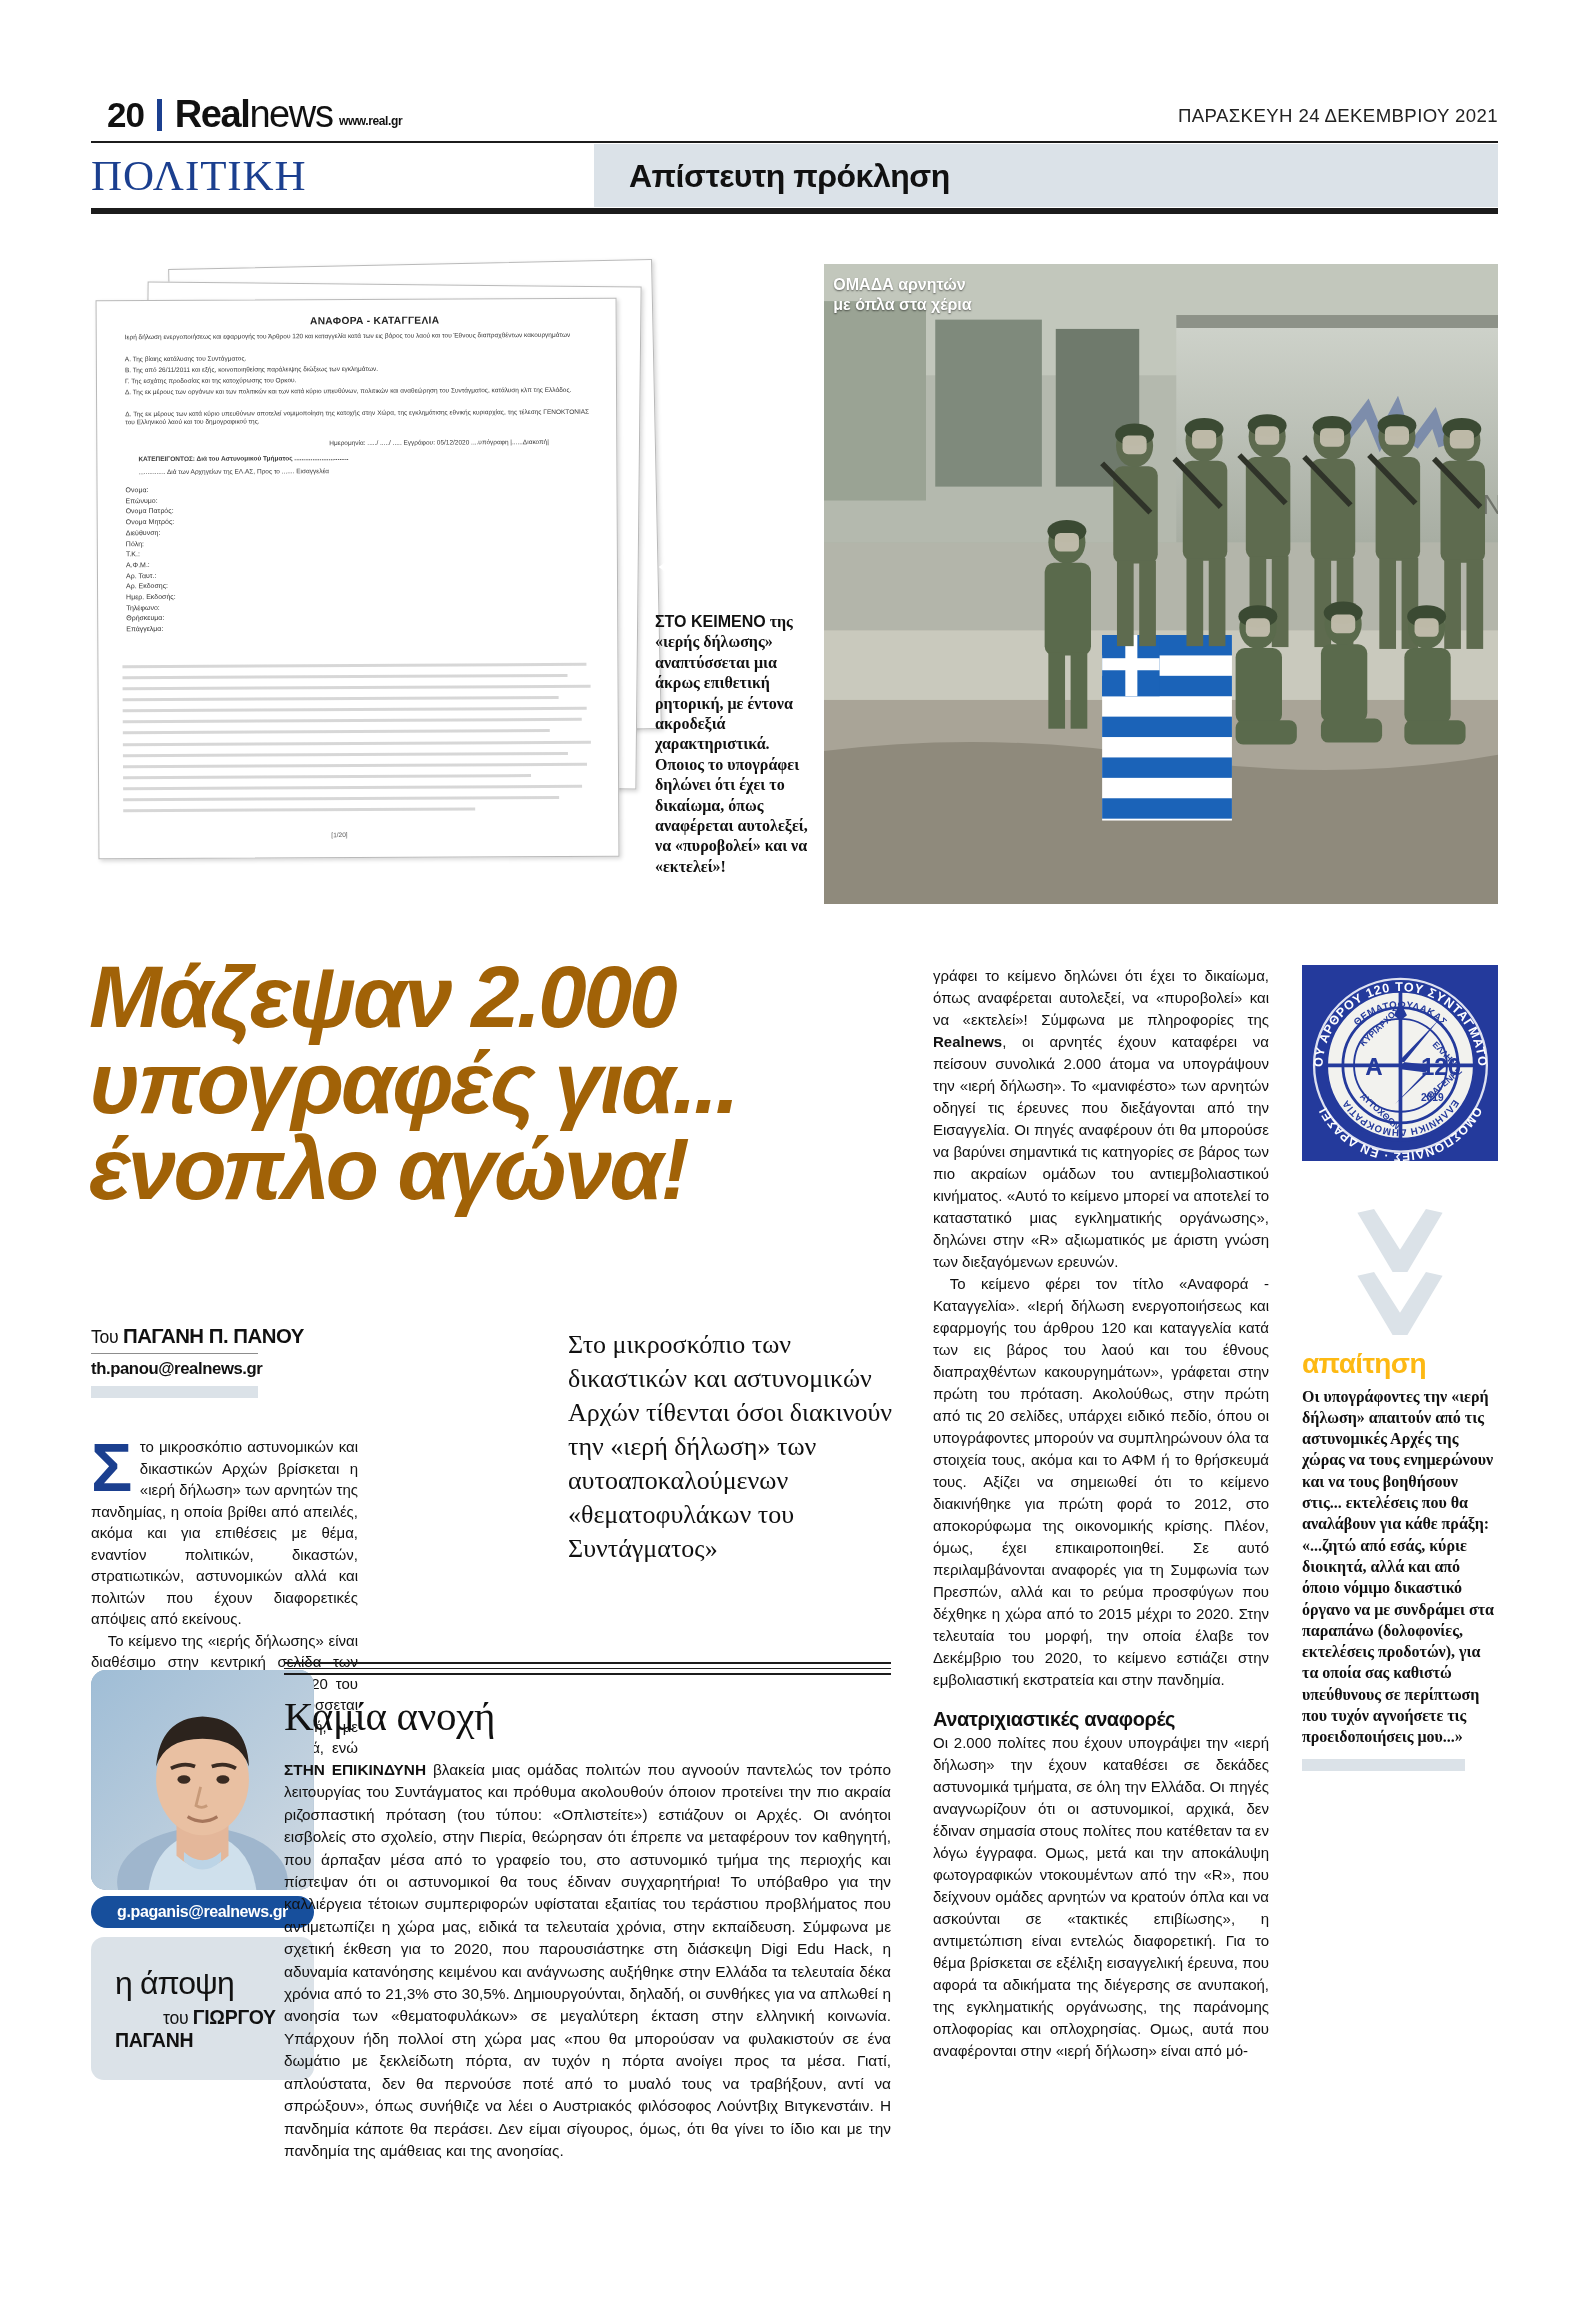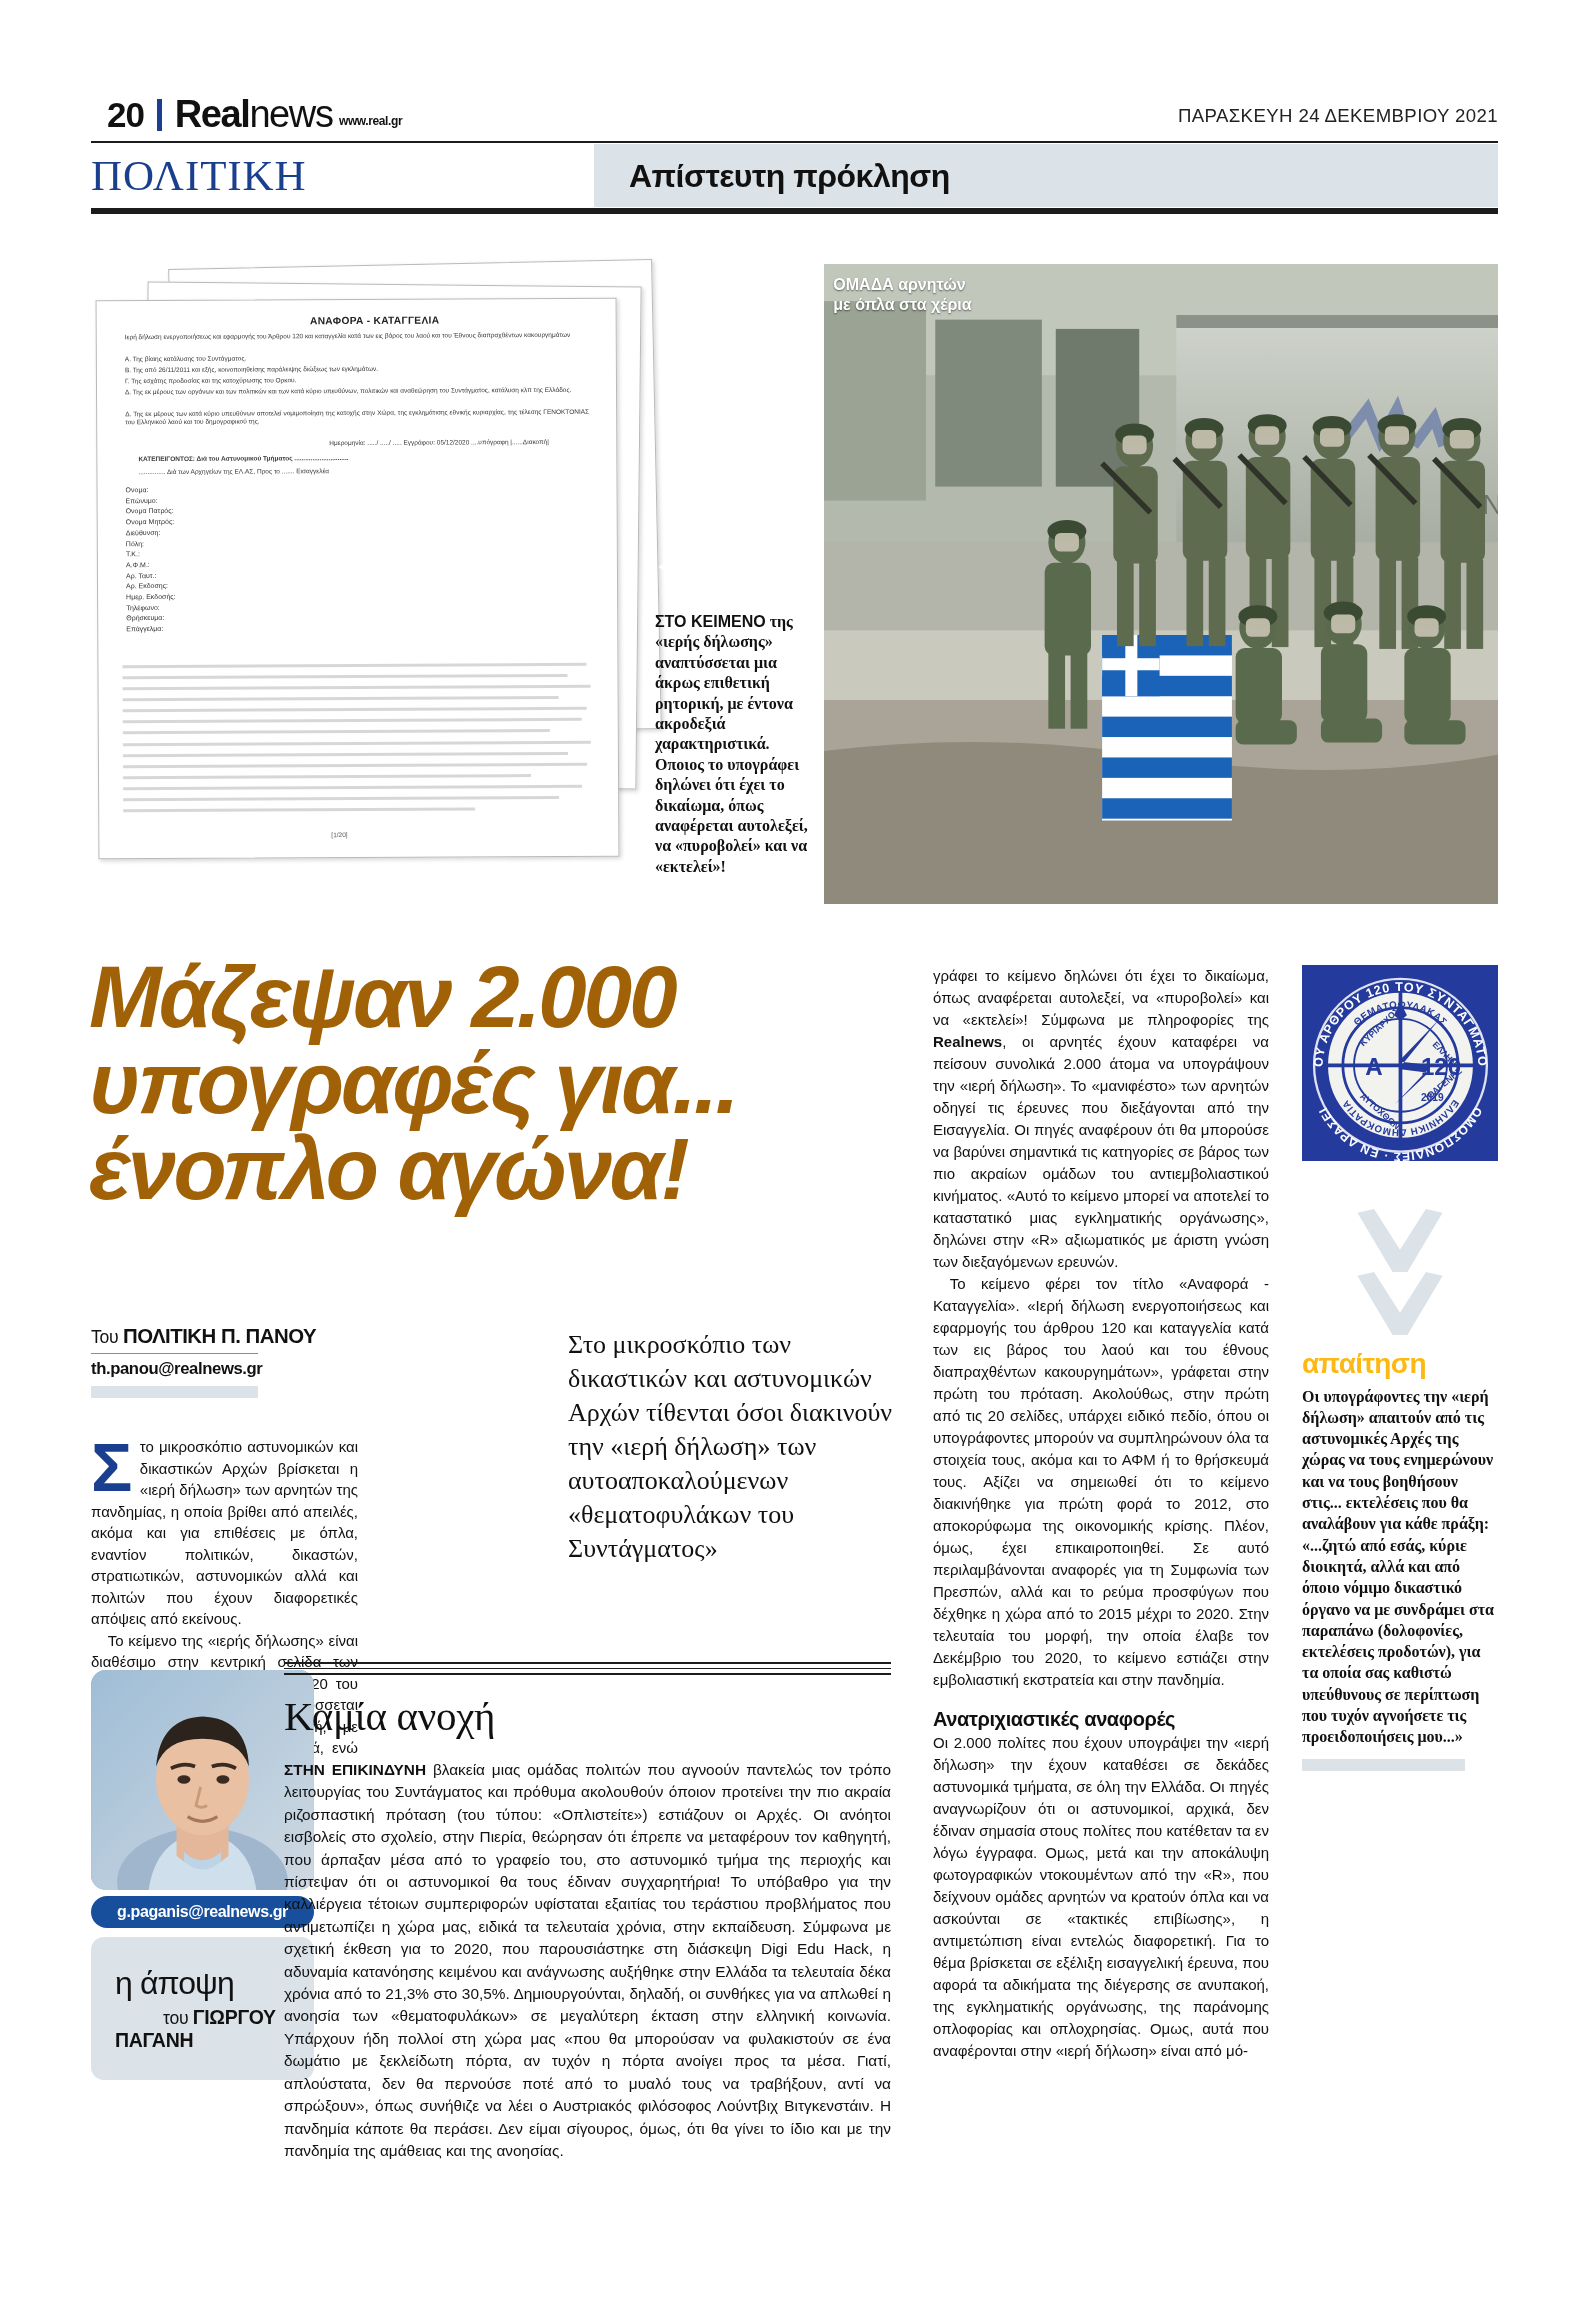--- a/index.html
+++ b/index.html
@@ -357,28 +357,28 @@
           <rect x="547" y="378" width="26" height="20" rx="6"></rect>
         <rect x="637" y="382" width="26" height="20" rx="6"></rect>
           <rect x="249" y="290" width="26" height="20" rx="6"></rect>
       </g>
     </svg>
   </div>
 
   <div class="headline">Μάζεψαν 2.000 υπογραφές για... ένοπλο αγώνα!</div>
 
   <div class="byline">
-    <div class="a"><span>Του </span><b>ΠΟΛΙΤΙΚΗ Π. ΠΑΝΟΥ</b></div>
+    <div class="a"><span>Του </span><b>ΠΑΓΑΝΗ Π. ΠΑΝΟΥ</b></div>
     <div class="rule"></div>
     <div class="mail">th.panou@realnews.gr</div>
     <div class="tag"></div>
   </div>
 
   <div class="lead">
-    <span class="dropcap">Σ</span><span>το μικροσκόπιο αστυνομικών και δικαστικών Αρχών βρίσκεται η «ιερή δήλωση» των αρνητών της πανδημίας, η οποία βρίθει από απειλές, ακόμα και για επιθέσεις με όπλα, εναντίον πολιτικών, δικαστών, στρατιωτικών, αστυνομικών αλλά και πολιτών που έχουν διαφορετικές απόψεις από εκείνους.</span>
+    <span class="dropcap">Σ</span><span>το μικροσκόπιο αστυνομικών και δικαστικών Αρχών βρίσκεται η «ιερή δήλωση» των αρνητών της πανδημίας, η οποία βρίθει από απειλές, ακόμα και για επιθέσεις με θέμα, εναντίον πολιτικών, δικαστών, στρατιωτικών, αστυνομικών αλλά και πολιτών που έχουν διαφορετικές απόψεις από εκείνους.</span>
     <span style="display:block;text-indent:16.7px;margin-top:0;">Το κείμενο της «ιερής δήλωσης» είναι διαθέσιμο στην κεντρική σελίδα των «θεματοφυλάκων του άρθρου 120 του Συντάγματος». Σε αυτό αναπτύσσεται μια άκρως επιθετική ρητορική, με έντονα ακροδεξιά χαρακτηριστικά, ενώ όποιος υπο-</span>
   </div>
 
   <div class="pull">Στο μικροσκόπιο των δικαστικών και αστυνομικών Αρχών τίθενται όσοι διακινούν την «ιερή δήλωση» των αυτοαποκαλούμενων «θεματοφυλάκων του Συντάγματος»</div>
 
   <div class="col3">
     <p class="first"><span>γράφει το κείμενο δηλώνει ότι έχει το δικαίωμα, όπως αναφέρεται αυτολεξεί, να «πυροβολεί» και να «εκτελεί»! Σύμφωνα με πληροφορίες της </span><b>Realnews</b><span>, οι αρνητές έχουν καταφέρει να πείσουν συνολικά 2.000 άτομα να υπογράψουν την «ιερή δήλωση». Το «μανιφέστο» των αρνητών οδηγεί τις έρευνες που διεξάγονται από την Εισαγγελία. Οι πηγές αναφέρουν ότι θα μπορούσε να βαρύνει σημαντικά τις κατηγορίες σε βάρος των πιο ακραίων ομάδων του αντιεμβολιαστικού κινήματος. «Αυτό το κείμενο μπορεί να αποτελεί το καταστατικό μιας εγκληματικής οργάνωσης», δηλώνει στην «R» αξιωματικός με άριστη γνώση των διεξαγόμενων ερευνών.</span></p>
     <p>Το κείμενο φέρει τον τίτλο «Αναφορά - Καταγγελία». «Ιερή δήλωση ενεργοποιήσεως και εφαρμογής του άρθρου 120 και καταγγελία κατά των εις βάρος του λαού και του έθνους διαπραχθέντων κακουργημάτων», γράφεται στην πρώτη του πρόταση. Ακολούθως, στην πρώτη από τις 20 σελίδες, υπάρχει ειδικό πεδίο, όπου οι υπογράφοντες μπορούν να συμπληρώνουν όλα τα στοιχεία τους, ακόμα και το ΑΦΜ ή το θρήσκευμά τους. Αξίζει να σημειωθεί ότι το κείμενο διακινήθηκε για πρώτη φορά το 2012, στο αποκορύφωμα της οικονομικής κρίσης. Πλέον, όμως, έχει επικαιροποιηθεί. Σε αυτό περιλαμβάνονται αναφορές για τη Συμφωνία των Πρεσπών, αλλά και το ρεύμα προσφύγων που δέχθηκε η χώρα από το 2015 μέχρι το 2020. Στην τελευταία του μορφή, την οποία έλαβε τον Δεκέμβριο του 2020, το κείμενο εστιάζει στην εμβολιαστική εκστρατεία και στην πανδημία.</p>
     <div class="subhead">Ανατριχιαστικές αναφορές</div>
     <p class="first">Οι 2.000 πολίτες που έχουν υπογράψει την «ιερή δήλωση» την έχουν καταθέσει σε δεκάδες αστυνομικά τμήματα, σε όλη την Ελλάδα. Οι πηγές αναγνωρίζουν ότι οι αστυνομικοί, αρχικά, δεν έδιναν σημασία στους πολίτες που κατέθεταν τα εν λόγω έγγραφα. Ομως, μετά και την αποκάλυψη φωτογραφικών ντοκουμέντων από την «R», που δείχνουν ομάδες αρνητών να κρατούν όπλα και να ασκούνται σε «τακτικές επιβίωσης», η αντιμετώπιση είναι εντελώς διαφορετική. Για το θέμα βρίσκεται σε εξέλιξη εισαγγελική έρευνα, που αφορά τα αδικήματα της διέγερσης σε ανυπακοή, της εγκληματικής οργάνωσης, της παράνομης οπλοφορίας και οπλοχρησίας. Ομως, αυτά που αναφέρονται στην «ιερή δήλωση» είναι από μό-</p>

